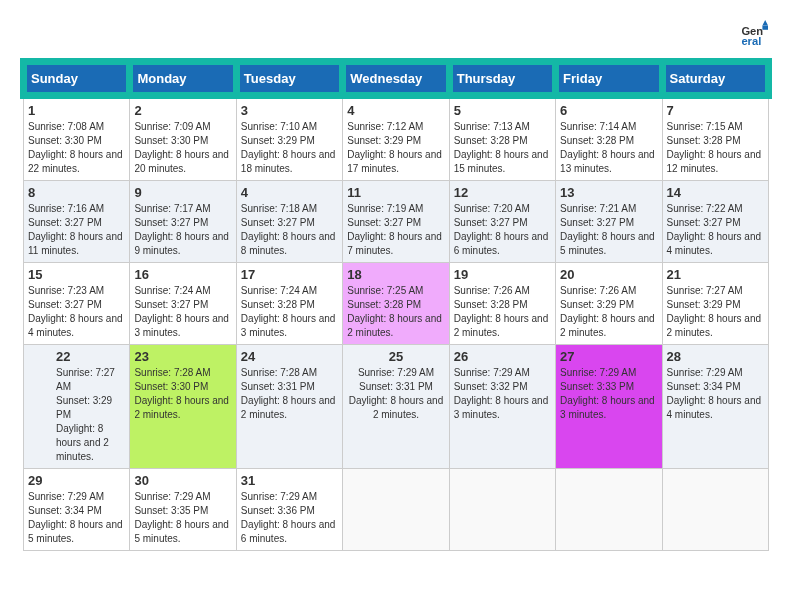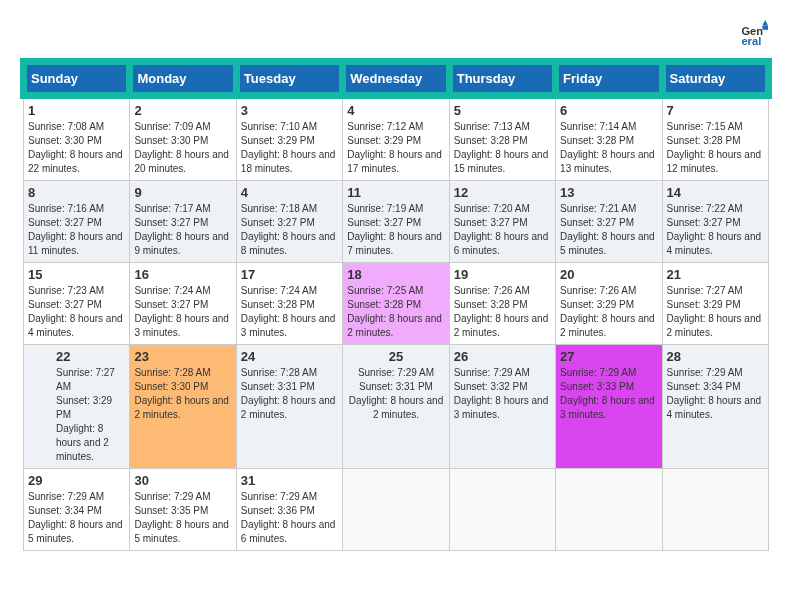--- a/index.html
+++ b/index.html
@@ -292,21 +292,21 @@
       </tr>
       <tr>
         <td style="background: rgb(238, 242, 247); padding-left: 32px;">
           <span class="day-num">22</span>
           <div class="day-info">
             Sunrise: 7:27 AM<br>
             Sunset: 3:29 PM<br>
             Daylight: 8 hours and 2 minutes.
           </div>
         </td>
-        <td style="background: #fdba74;">
+        <td style="background: #bef264;">
           <span class="day-num">23</span>
           <div class="day-info">
             Sunrise: 7:28 AM<br>
             Sunset: 3:30 PM<br>
             Daylight: 8 hours and 2 minutes.
           </div>
         </td>
         <td style="background: rgb(238, 242, 247);">
           <span class="day-num">24</span>
           <div class="day-info">

